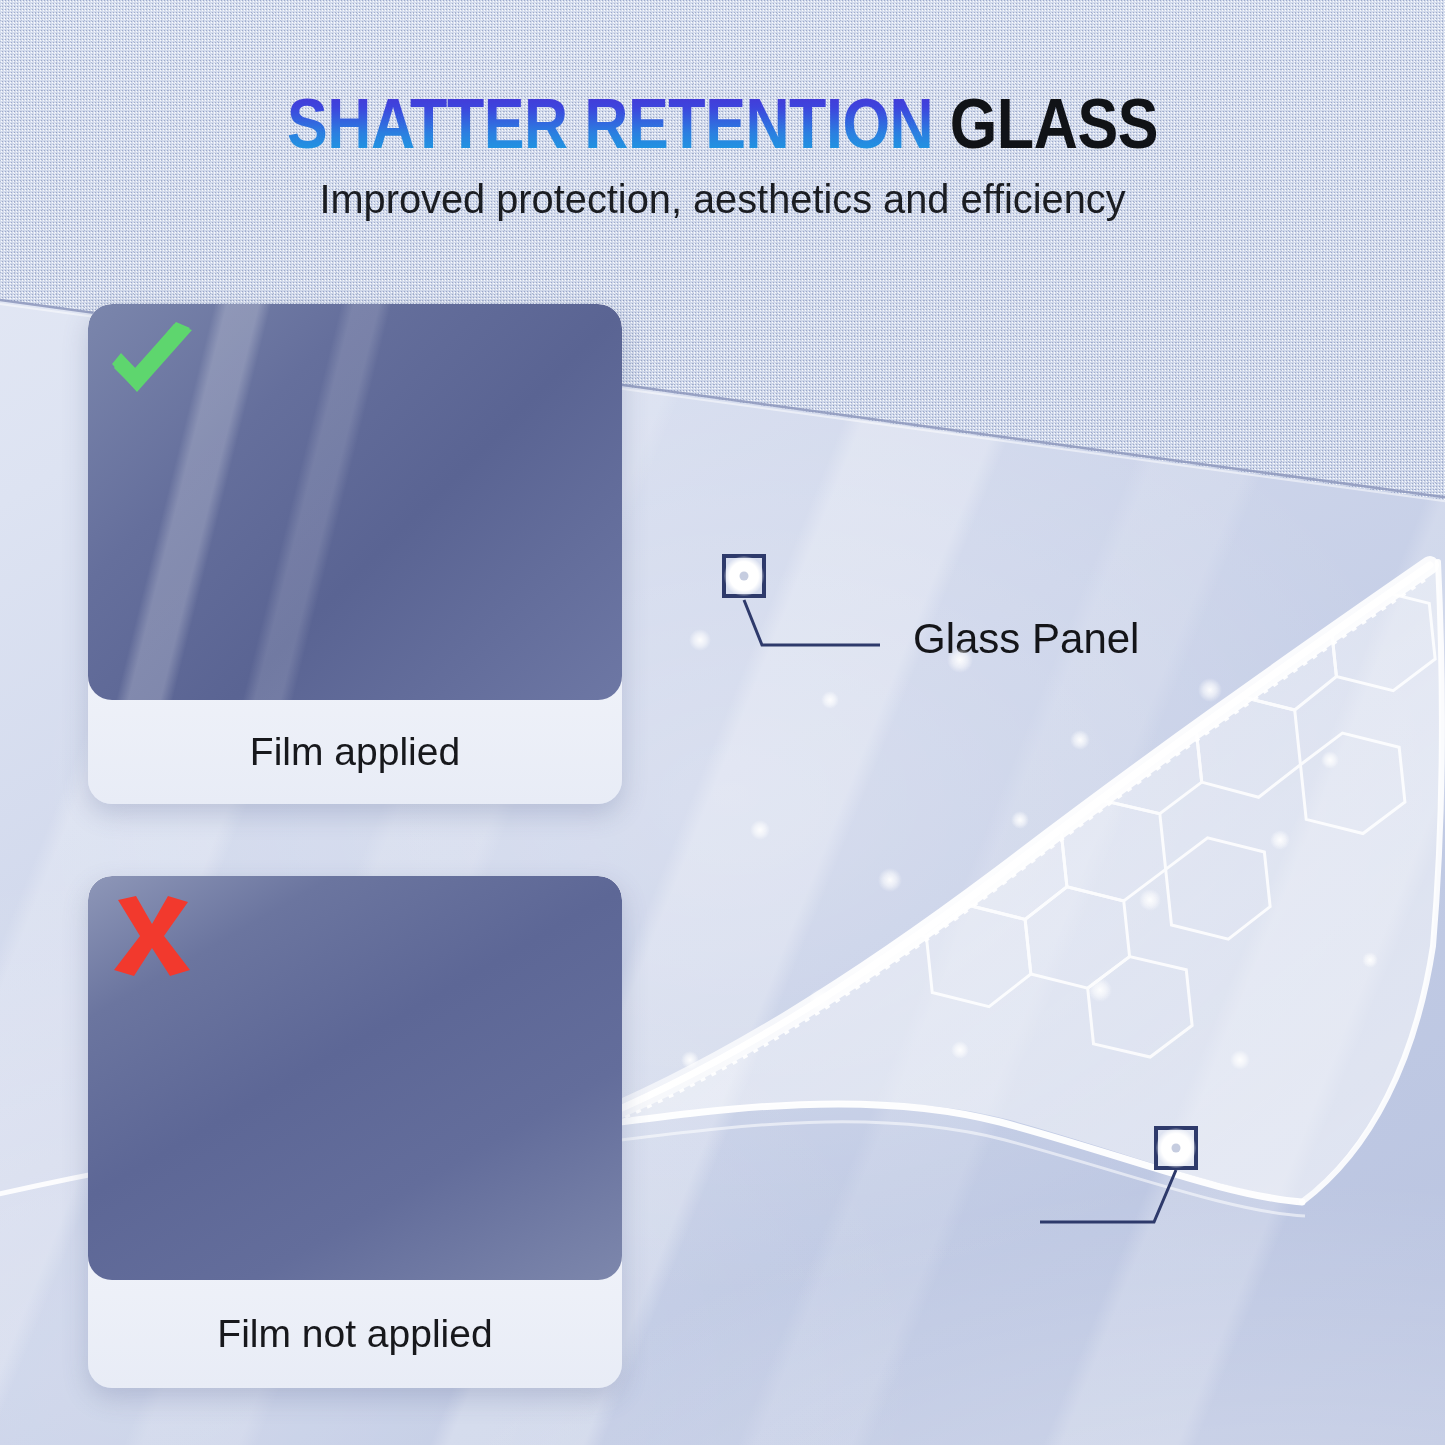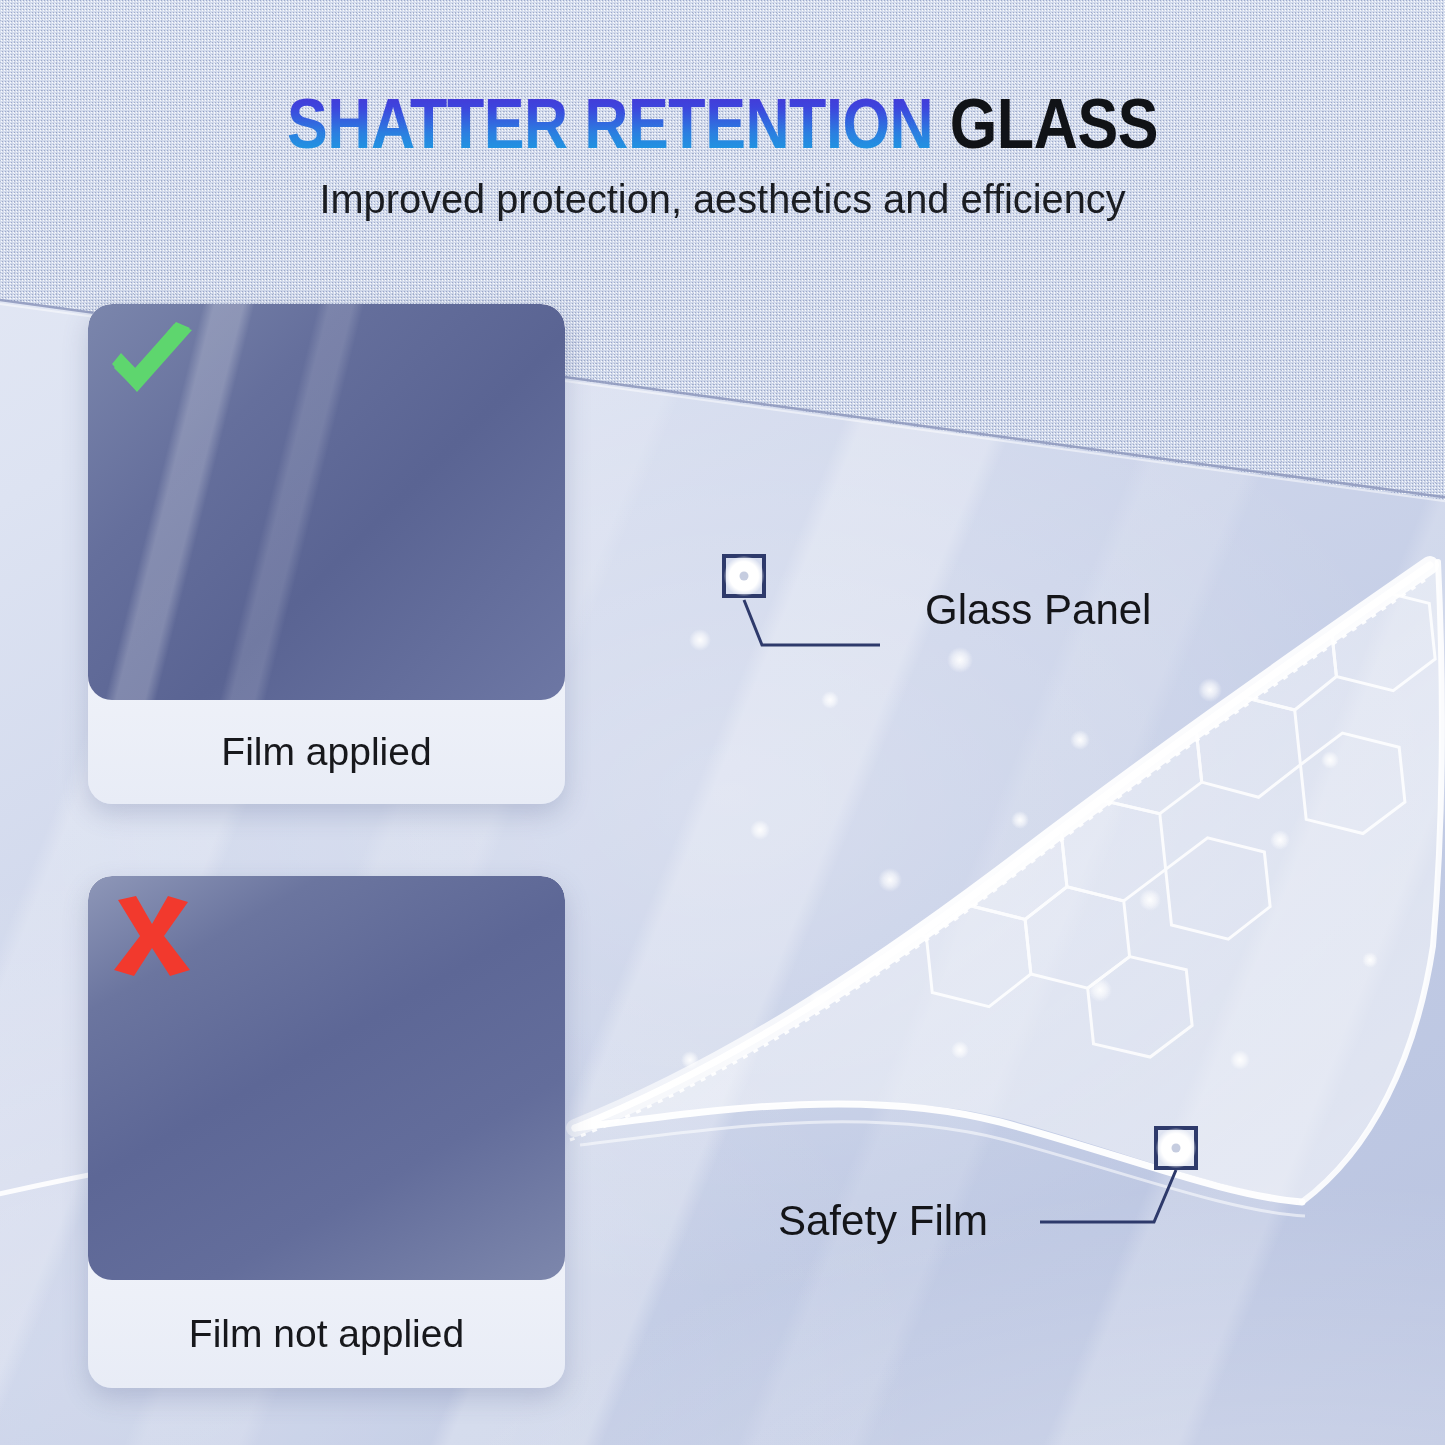--- a/index.html
+++ b/index.html
@@ -106,21 +106,21 @@
     margin:18px 0 0 0;
     font-size:41px;line-height:1.1;
     font-weight:400;color:#1b1d22;
     font-family:"Liberation Sans", sans-serif;
     transform:scaleX(.97);
     white-space:nowrap;
   }
 
   
   .card{
-    position:absolute;left:88px;width:477px;
+    position:absolute;left:88px;width:534px;
     border-radius:24px;
     background:linear-gradient(180deg,#fdfdff 0%,#f4f6fb 55%,#e8ecf6 100%);
     box-shadow:0 10px 26px rgba(78,92,140,.24);
     overflow:hidden;z-index:9;
   }
   .card.one{top:304px;height:500px;}
   .card.two{top:876px;height:512px;text-align:center;}
 
   .photo{
     position:relative;width:100%;
@@ -166,21 +166,21 @@
   
   .film-layer{position:absolute;left:0;top:0;width:1445px;height:1445px;z-index:6;}
   .callouts{position:absolute;left:0;top:0;width:1445px;height:1445px;z-index:10;}
 
   .callout-label{
     position:absolute;
     font-size:42px;color:#141519;font-weight:400;
     font-family:"Liberation Sans", sans-serif;
     white-space:nowrap;
   }
-  .callout-label.glass{left:913px;top:586px;margin-left:12px;}
+  .callout-label.glass{left:913px;top:615px;}
   .callout-label.film{left:778px;top:1197px;}
 </style>
 </head>
 <body>
 
 <div class="stage">
 
   <div class="bg-base"></div>
   <div class="bg-sheen"></div>
   <div class="glass-streaks"></div>
@@ -480,15 +480,14 @@
       <path d="M1176,1170 L1154,1222 L1040,1222"></path>
     </g>
     <g>
       <rect x="1156" y="1128" width="40" height="40" fill="none" stroke="#2e3a6b" stroke-width="4"></rect>
       <circle cx="1176" cy="1148" r="20" fill="url(#markerGlow)"></circle>
       <circle cx="1176" cy="1148" r="4.5" fill="#c6cde0"></circle>
     </g>
   </svg>
 
   <div class="callout-label glass">Glass Panel</div>
-  <div class="callout-label film">Safety Film</div>
 
 </div>
 
 </body></html>

